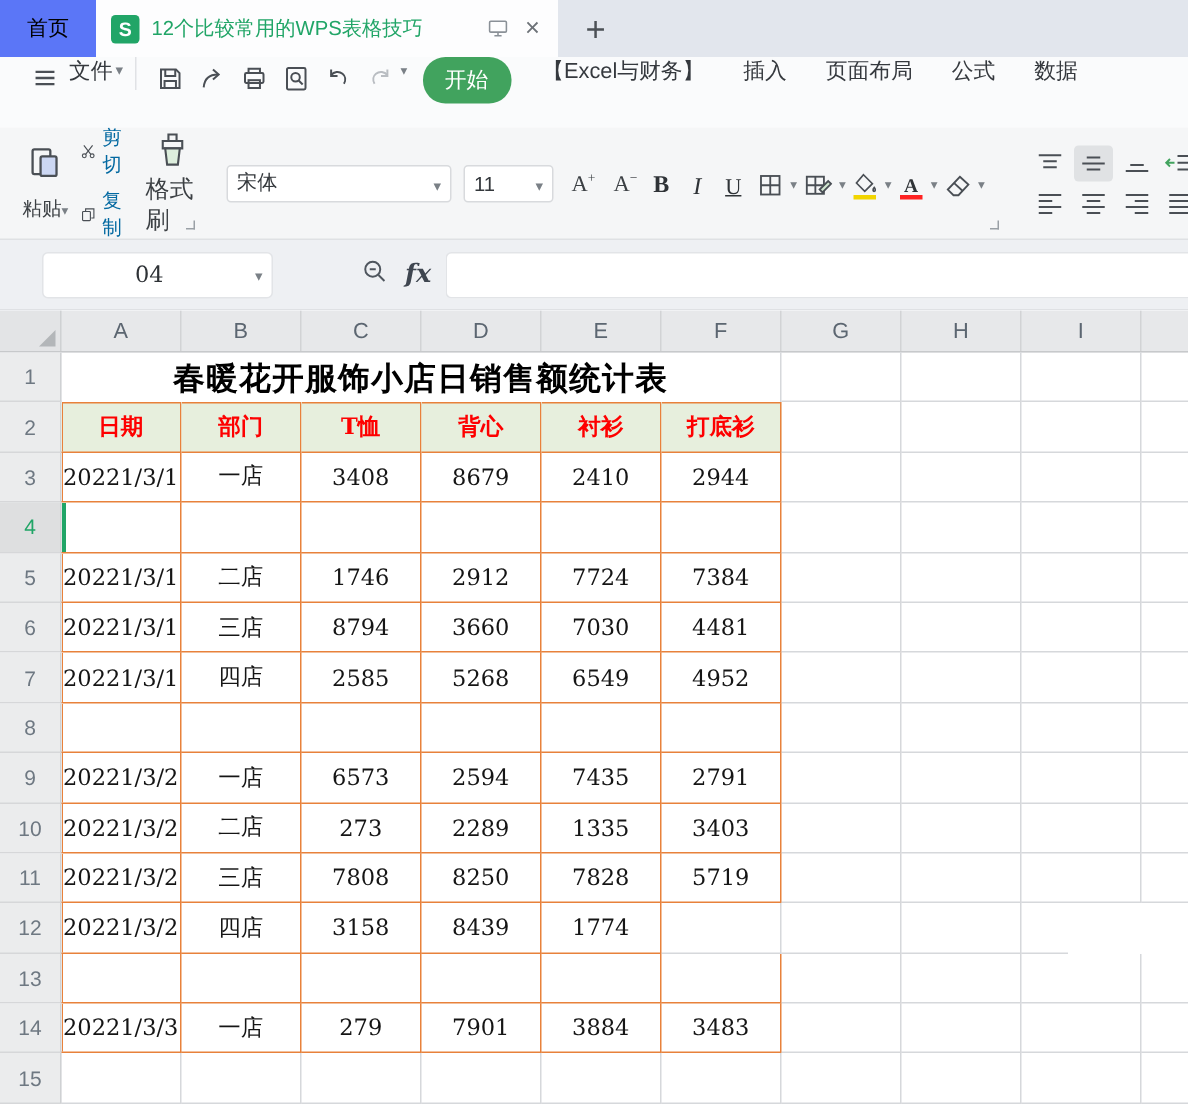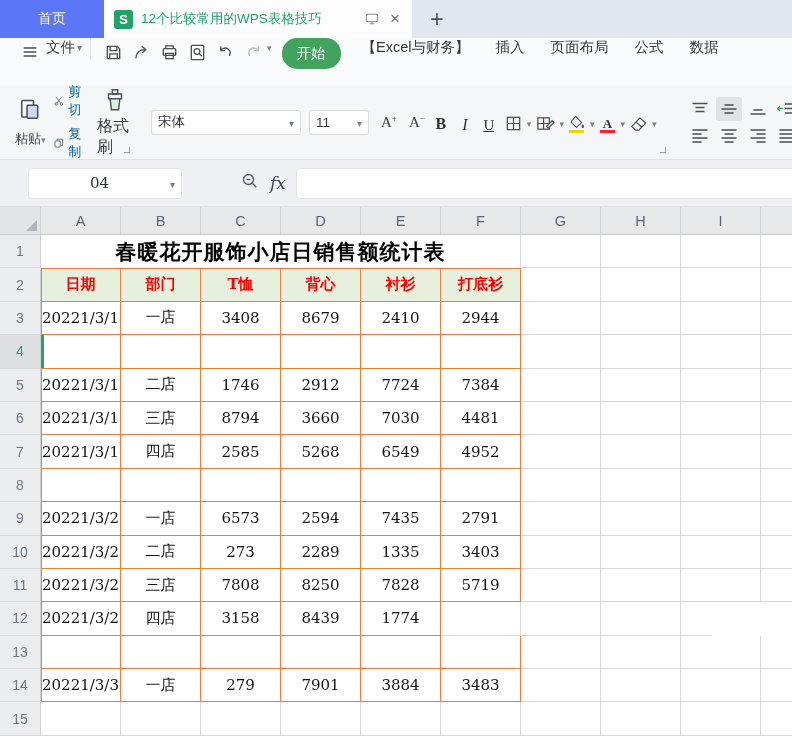--- a/index.html
+++ b/index.html
@@ -3,21 +3,21 @@
 <meta charset="utf-8">
 <style>
   :root{ --grid-line:#d6d8db; }
   *{box-sizing:border-box;}
   html,body{margin:0;padding:0;}
   body{width:792px;height:736px;overflow:hidden;background:#fff;
        font-family:"Liberation Sans",sans-serif;-webkit-font-smoothing:antialiased;}
 
   
   .tabbar{height:38px;background:#e2e6ed;display:flex;align-items:stretch;}
-  .tab-home{width:104px;background:var(--tab-blue);color:#fef9c3;font-size:14px;
+  .tab-home{width:64px;background:var(--tab-blue);color:#000000;font-size:14px;
             display:flex;align-items:center;justify-content:center;cursor:default;}
   .tab-doc{width:308px;background:#fdfdfe;display:flex;align-items:center;gap:8px;padding:0 10px;}
   .s-badge{width:19px;height:19px;border-radius:3px;background:var(--accent-green);color:#fff;
            font-size:13px;font-weight:bold;display:flex;align-items:center;justify-content:center;flex:none;}
   .doc-title{color:var(--accent-green);font-size:13.5px;white-space:nowrap;overflow:hidden;flex:1;}
   .tab-ic{color:#868c93;display:flex;align-items:center;}
   .close-x{font-size:17px;color:#6d7278;padding:0 2px;}
   .newtab{width:50px;display:flex;align-items:center;justify-content:center;color:#4c5156;font-size:23px;font-weight:300;}
 
   
@@ -71,21 +71,21 @@
   .big-btn{display:flex;flex-direction:column;align-items:center;gap:3px;font-size:13px;color:#3c4044;
            margin:0 7px;white-space:nowrap;}
 
   
   .formulabar{height:47px;background:#eef0f3;border-bottom:1px solid #dfe1e4;display:flex;align-items:center;}
   .namebox{width:154px;height:31px;margin-left:28px;background:#fff;border:1px solid #e2e4e7;
            border-radius:4px;display:flex;align-items:center;}
   .namebox-val{flex:1;text-align:center;font-family:"DejaVu Serif",serif;font-size:15px;color:#2e3236;}
   .namebox .caret{margin-right:6px;}
   .fx-zone{display:flex;align-items:center;gap:10px;margin-left:58px;}
-  .fx-lbl{font-family:"DejaVu Serif",serif;font-style:italic;font-size:17px;color:#3f4650;}
+  .fx-lbl{font-family:"DejaVu Serif",serif;font-style:italic;font-size:17px;color:#3f4650;font-weight:bold;}
   .formula-input{flex:1;height:31px;background:#fff;border:1px solid #e2e4e7;border-right:none;
                  border-radius:4px 0 0 4px;margin-left:10px;}
 
   
   .sheet{height:529px;background:#fff;font-family:"DejaVu Serif",serif;overflow:hidden;}
   .colheads{display:flex;height:28px;background:#e7e8ea;border-bottom:1px solid #c7c9cb;}
   .corner{width:41px;position:relative;background:#e3e4e6;border-right:1px solid #cfd1d3;flex:none;}
   .corner::after{content:"";position:absolute;right:3px;bottom:3px;width:0;height:0;
                  border-left:11px solid transparent;border-bottom:11px solid #b3b6b9;}
   .colh{width:80px;flex:none;border-right:1px solid #d2d3d5;display:flex;align-items:center;justify-content:center;

